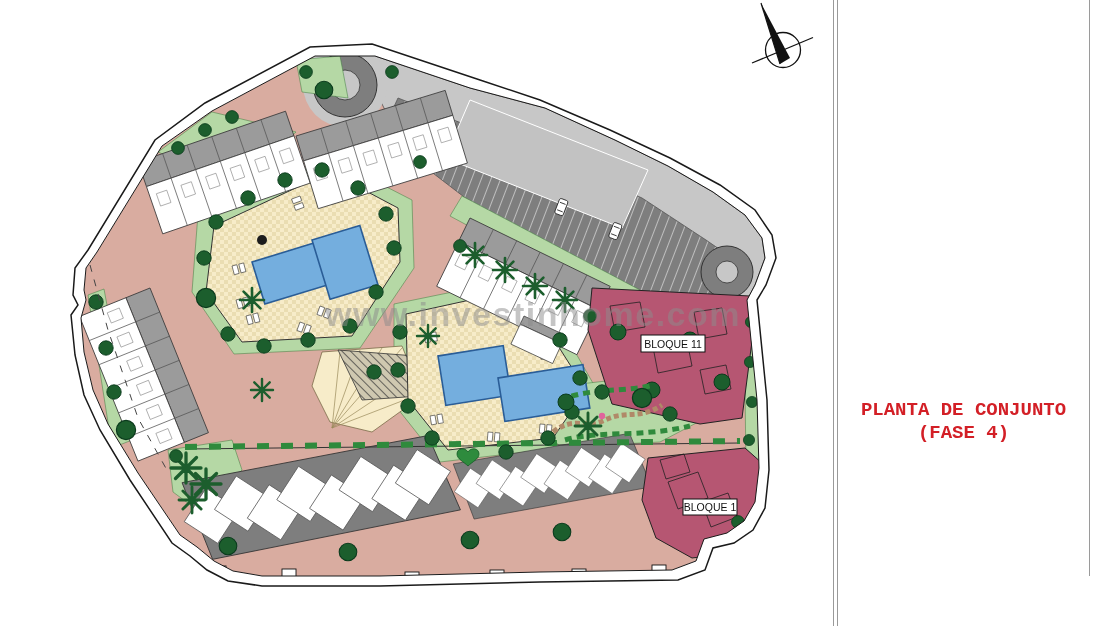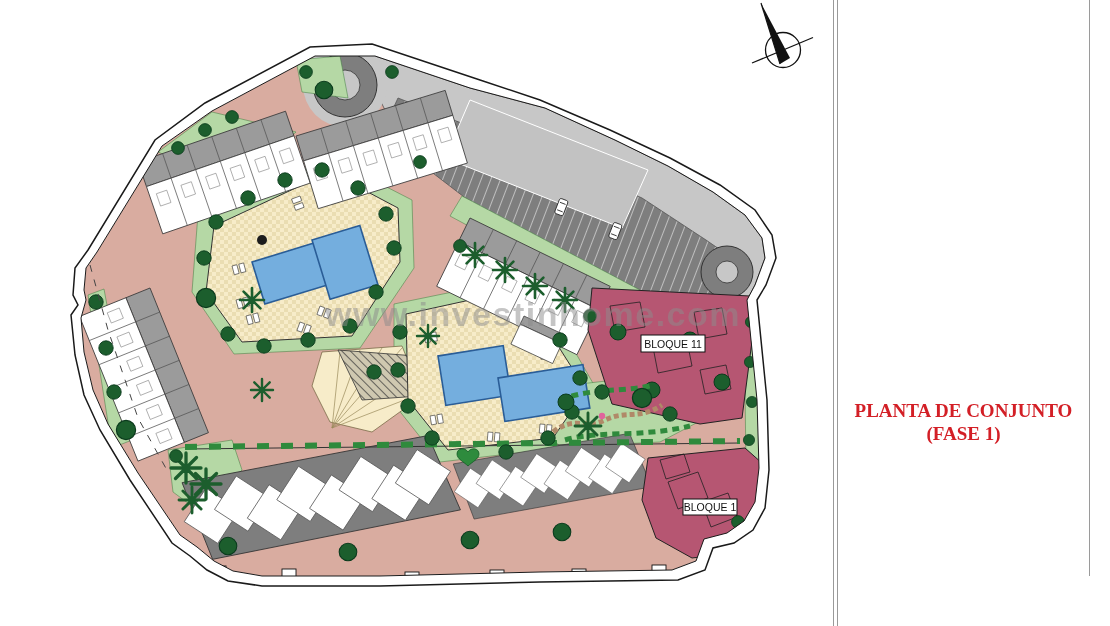--- a/index.html
+++ b/index.html
@@ -12,21 +12,21 @@
   html,body{margin:0;padding:0;background:#fff;}
   .stage{position:relative;width:1110px;height:626px;background:#ffffff;overflow:hidden;
          font-family:"Liberation Sans",sans-serif;}
   .stage svg{position:absolute;left:0;top:0;}
   .vline{position:absolute;top:0;width:0;border-left:1px solid #9a9a9a;}
   .v1{left:833px;height:626px;}
   .v2{left:837px;height:626px;}
   .v3{left:1089px;height:576px;}
   .title-block{position:absolute;left:838px;top:399px;width:251px;text-align:center;
       color:var(--title-red);font-weight:bold;font-size:19px;line-height:1.22;
-      font-family:Liberation Serif, serif;}
+      font-family:Liberation Mono, monospace;}
   text{font-family:"Liberation Sans",sans-serif;}
   .maplabel{font-size:10.5px;fill:#111;text-anchor:middle;}
   .wmark{font-size:34px;font-weight:bold;fill:var(--watermark-gray);opacity:.5;
          letter-spacing:1.5px;text-anchor:middle;}
 </style>
 </head>
 <body>
 
 <div class="stage">
 
@@ -334,16 +334,16 @@
     <line x1="761" y1="3" x2="780" y2="64" stroke="#111" stroke-width="1.2"></line>
   </g>
 </svg>
 
 <div class="vline v1"></div>
 <div class="vline v2"></div>
 <div class="vline v3"></div>
 
 <div class="title-block">
   <div>PLANTA DE CONJUNTO</div>
-  <div>(FASE 1)</div>
+  <div>(FASE 4)</div>
 </div>
 
 </div>
 
 </body></html>

